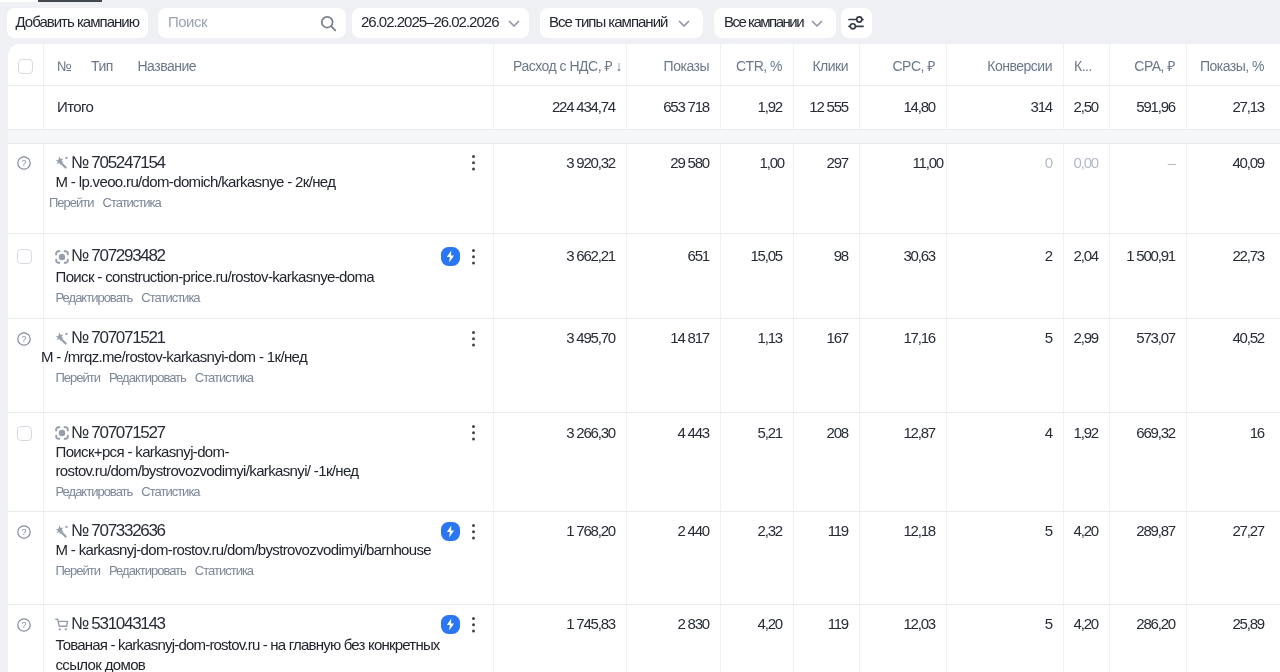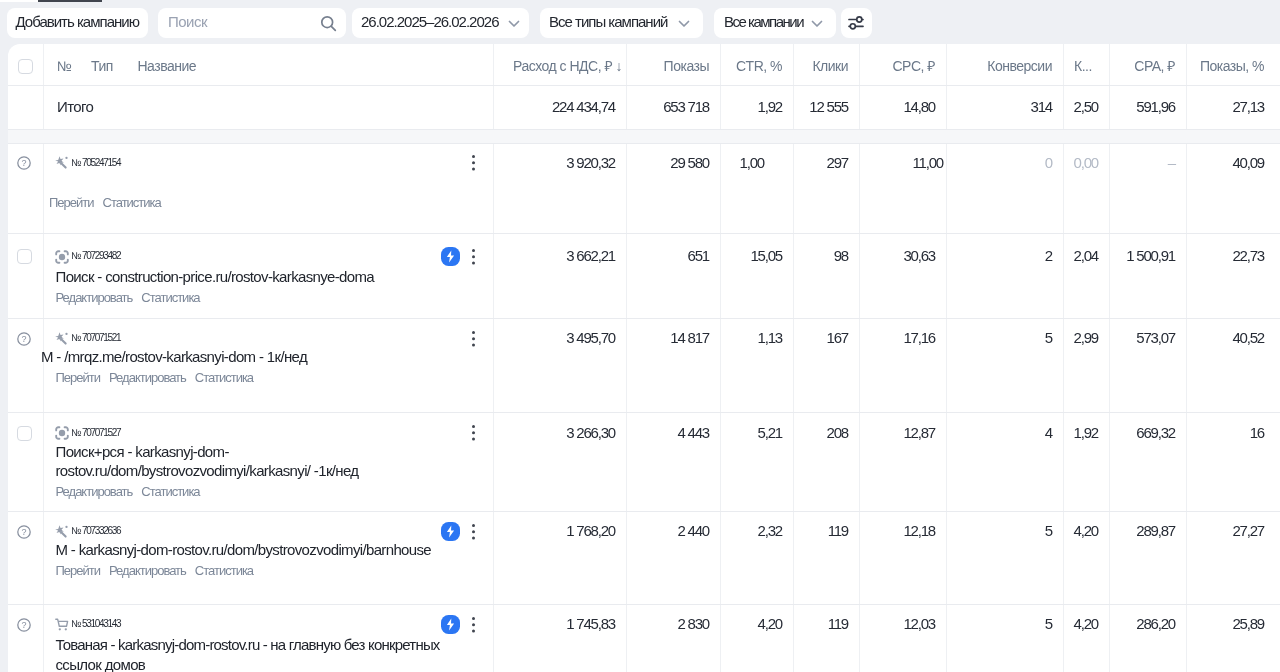--- a/index.html
+++ b/index.html
@@ -4,21 +4,21 @@
 html,body{margin:0;padding:0}
 body{width:1280px;height:672px;background:#eef0f4;font-family:"Liberation Sans",sans-serif;position:relative;overflow:hidden}
 .abs{position:absolute}
 .pill{position:absolute;top:8px;height:30px;background:#fff;border-radius:8px;box-sizing:border-box}
 .pilltext{position:absolute;top:13.5px;font-size:15px;color:#23272f;white-space:nowrap;letter-spacing:-1px;line-height:15px}
 .table{position:absolute;left:8px;top:44px;width:1272px;height:628px;background:#fff;border-radius:12px 0 0 0}
 .vline{position:absolute;top:0;bottom:0;width:1px;background:#eef0f3}
 .hline{position:absolute;left:0;right:0;height:1px;background:#e9ebef}
 .val{position:absolute;font-size:15px;color:#262b35;text-align:right;line-height:15px;white-space:nowrap;letter-spacing:-1.2px}
 .gray{color:#b3bac6}
-.num{position:absolute;font-size:10px;color:#262b35;line-height:15px;white-space:nowrap;letter-spacing:-1.3px}
+.num{position:absolute;font-size:17px;color:#262b35;line-height:15px;white-space:nowrap;letter-spacing:-1.3px}
 .itogo{position:absolute;font-size:15px;color:#262b35;line-height:15px;letter-spacing:-0.6px}
 .name{position:absolute;font-size:15px;color:#20242c;line-height:15px;white-space:nowrap;letter-spacing:-0.65px}
 .links{position:absolute;font-size:13px;color:#7c8798;line-height:13px;white-space:nowrap;letter-spacing:-1px}
 .links span{margin-right:9px}
 .hdr{position:absolute;font-size:14px;color:#6b7889;line-height:14px;white-space:nowrap;letter-spacing:-0.5px}
 .cb{position:absolute;width:15px;height:15px;border:1px solid #d6dae1;border-radius:4px;box-sizing:border-box;background:#fff}
 .dots{width:3px;height:16px}
 .dots:before{content:"";position:absolute;width:3px;height:3px;border-radius:50%;background:#40454f;box-shadow:0 6.2px 0 #40454f,0 12.4px 0 #40454f}
 .bolt{width:19px;height:19px;border-radius:7.5px;background:#2b76f3}
 </style></head><body>
@@ -105,25 +105,26 @@
 <text x="7" y="10.2" font-size="9" font-family="Liberation Sans" fill="#878f9e" text-anchor="middle">?</text>
 </svg>
 <svg class="abs" style="left:47px;top:112.0px" width="14" height="14" viewBox="0 0 14 14">
 <g fill="#959dab" stroke="none">
 <path d="M4.6 0.2 L5.5 3.1 L8.5 2.4 L6.5 4.7 L8.8 6.7 L5.8 6.5 L5.9 9.5 L4.3 6.9 L1.5 8.1 L3.1 5.5 L0.2 4.4 L3.2 3.9 Z"></path>
 <rect x="6.3" y="5.7" width="8.2" height="2.1" rx="1" transform="rotate(45 6.3 5.7)"></rect>
 <circle cx="11.5" cy="1.9" r="1.15"></circle>
 </g>
     </svg>
 <div class="num" style="left:63px;top:110.5px">№ 705247154</div>
+<div class="name" style="left:47.5px;top:129.9px">М - lp.veoo.ru/dom-domich/karkasnye - 2к/нед</div>
 <div class="links" style="left:41px;top:151.7px"><span>Перейти</span><span>Статистика</span></div>
 <div class="dots abs" style="left:463.59999999999997px;top:111.1px"></div>
 <div class="val" style="left:485px;width:122px;top:110.5px">3 920,32</div>
 <div class="val" style="left:618px;width:83px;top:110.5px">29 580</div>
-<div class="val" style="left:712px;width:44px;top:110.5px">1,00</div>
+<div class="val" style="left:712px;width:64px;top:110.5px">1,00</div>
 <div class="val" style="left:785px;width:55px;top:110.5px">297</div>
 <div class="val" style="left:859px;width:76px;top:110.5px">11,00</div>
 <div class="val gray" style="left:938px;width:106px;top:110.5px">0</div>
 <div class="val gray" style="left:1055px;width:35px;top:110.5px">0,00</div>
 <div class="val gray" style="left:1101px;width:66px;top:110.5px">–</div>
 <div class="val" style="left:1178px;width:78px;top:110.5px">40,09</div>
 <div class="cb" style="left:9px;top:205.0px"></div>
 <svg class="abs" style="left:47px;top:205.5px" width="14" height="14" viewBox="0 0 14 14">
 <circle cx="7" cy="7" r="3.2" fill="#959dab"></circle>
 <g fill="none" stroke="#959dab" stroke-width="1.9" stroke-linecap="round">

